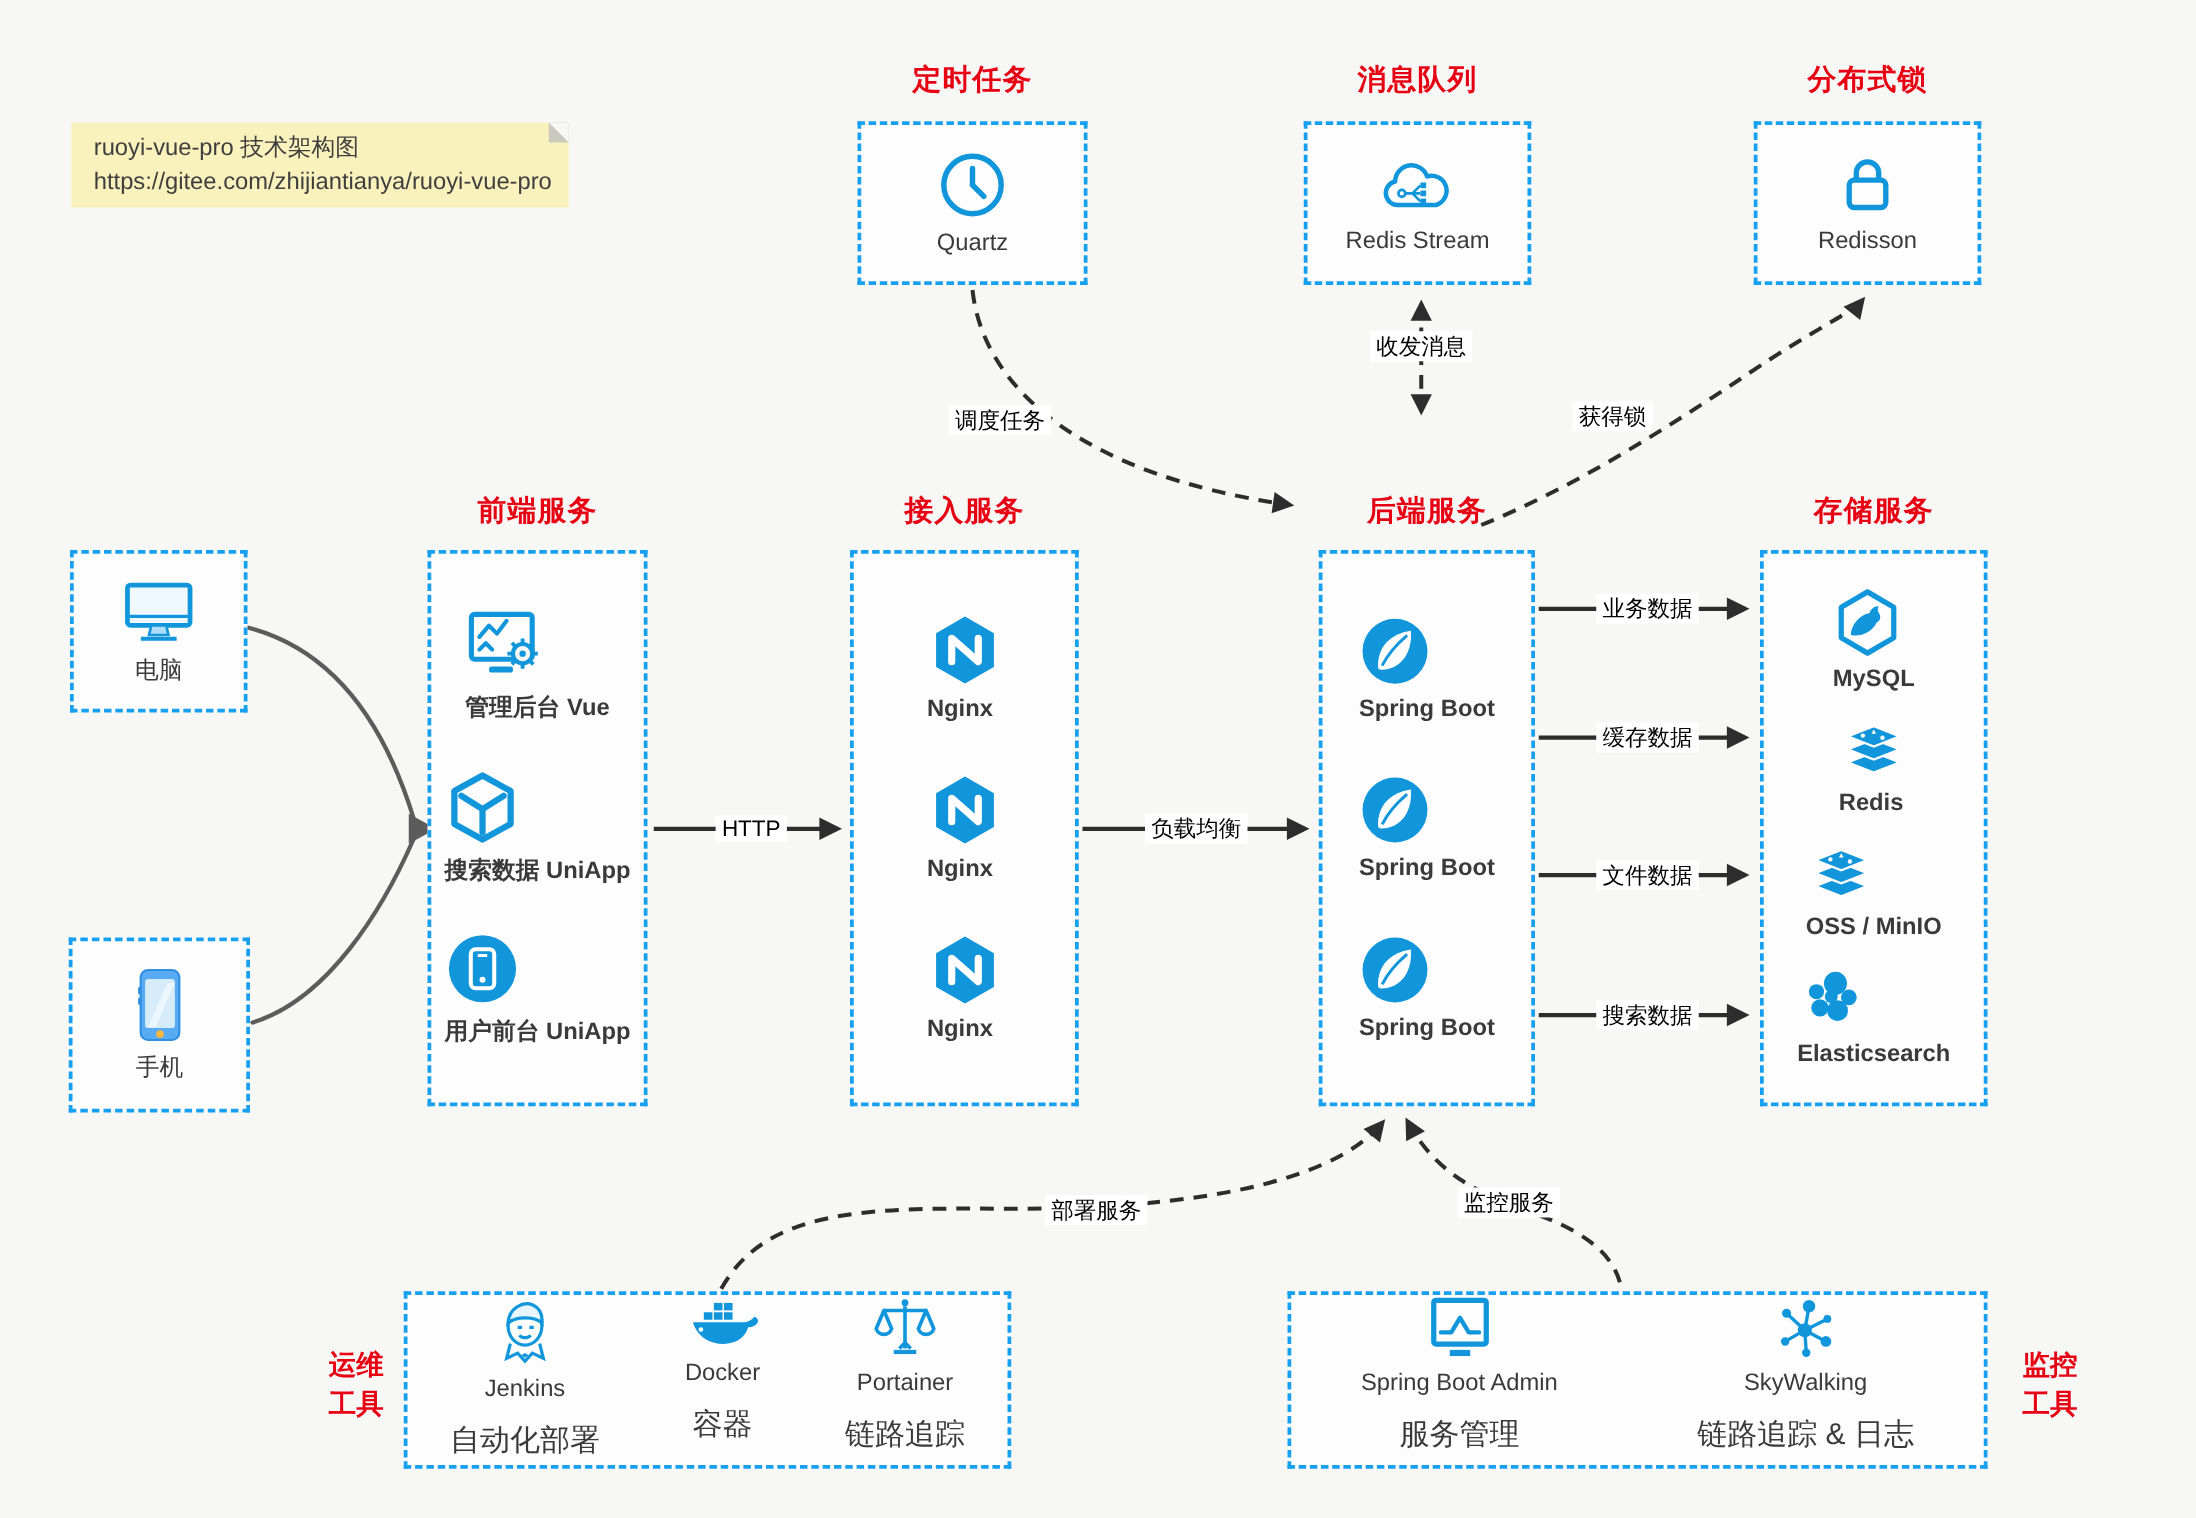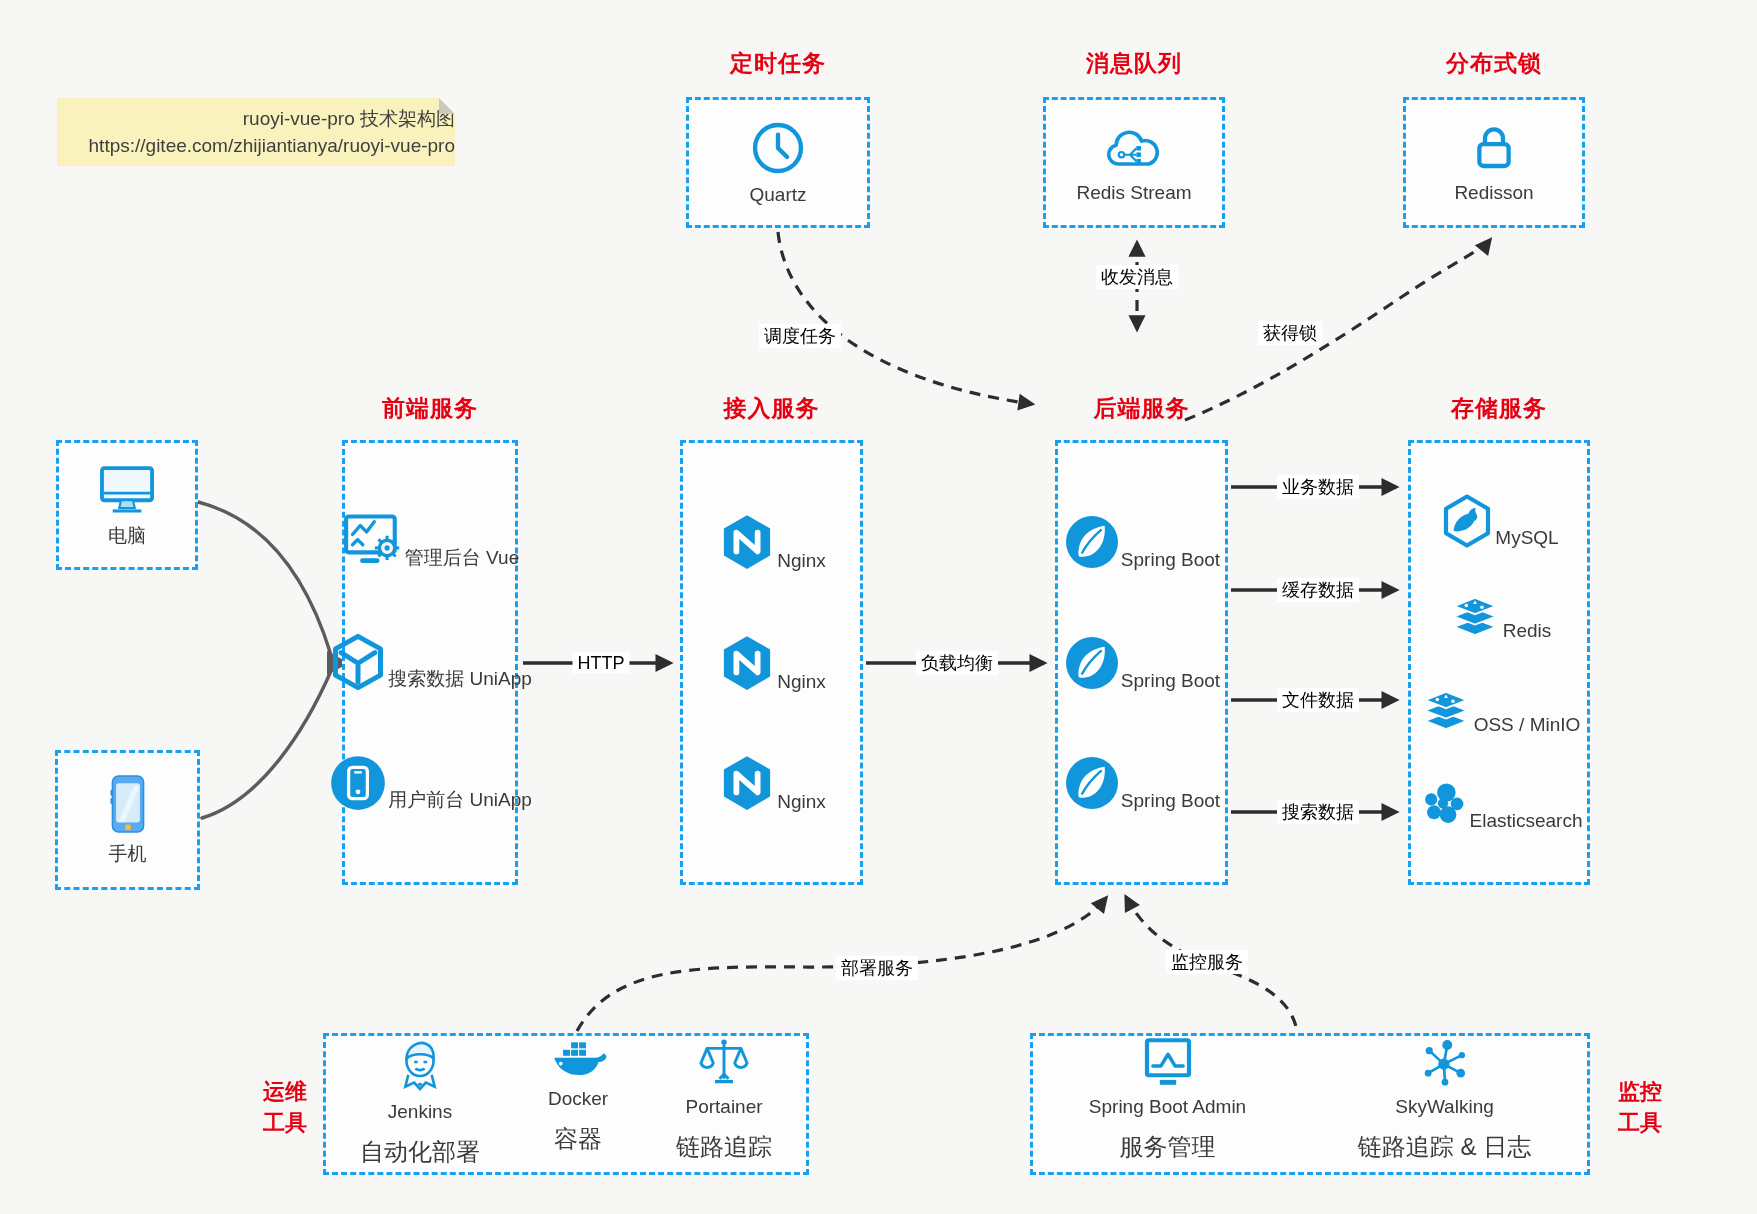--- a/index.html
+++ b/index.html
@@ -4,35 +4,35 @@
 <style>
   :root{
     --blue:#1296db; --border-blue:#18a0f0; --red:#e60012;
     --ink:#3a3a3a; --bg:#f7f7f6; --box-bg:#fdfdfd; --note-bg:#faf2bc;
   }
   html,body{margin:0;padding:0;background:var(--bg);
     font-family:"Liberation Sans","DejaVu Sans",sans-serif;}
   .canvas{position:relative;width:1757px;height:1214px;background:var(--bg);overflow:hidden;}
   .edges-svg{position:absolute;left:0;top:0;width:1757px;height:1214px;}
   .note{position:absolute;left:57px;top:98px;width:398px;height:68px;background:var(--note-bg);
-    color:#3f3f3f;font-size:19px;line-height:27px;padding:7px 0 0 18px;box-sizing:border-box;text-align:right;}
+    color:#3f3f3f;font-size:19px;line-height:27px;padding:7px 0 0 18px;box-sizing:border-box;}
   .note-fold{position:absolute;top:0;right:0;width:0;height:0;
     border-bottom:16px solid #c9c9bd;border-right:16px solid var(--bg);}
   .group{position:absolute;}
   .group-title{color:var(--red);font-weight:bold;font-size:23px;height:30px;line-height:30px;
     text-align:center;letter-spacing:1px;white-space:nowrap;}
   .dashed-box{border:3px dashed var(--border-blue);background:var(--box-bg);box-sizing:border-box;
     display:flex;flex-direction:column;align-items:center;}
   .top-box{justify-content:center;height:131px;margin-top:19px;width:100%;}
   .item-label{font-size:19px;color:var(--ink);white-space:nowrap;}
   .top-box .item-label{margin-top:7px;}
   .client-box{position:absolute;justify-content:center;}
   .client-box .item-label{margin-top:6px;}
   .col-box{width:100%;height:445px;margin-top:17px;justify-content:space-evenly;padding:8px 0;}
-  .col-item{display:flex;flex-direction:row;align-items:flex-end;}
+  .col-item{display:flex;flex-direction:column;align-items:flex-start;font-weight:bold;}
   .col-item .item-label{margin-top:7px;}
   .bottom-box{position:absolute;flex-direction:row;align-items:flex-start;justify-content:space-around;}
   .tool-item{display:flex;flex-direction:column;align-items:center;text-align:center;}
   .tool-name{font-size:19px;color:var(--ink);margin-top:6px;white-space:nowrap;}
   .tool-desc{font-size:24px;color:var(--ink);margin-top:13px;white-space:nowrap;}
   .side-label{position:absolute;color:var(--red);font-weight:bold;font-size:22px;line-height:31px;
     text-align:center;width:76px;}
   .edge-label{position:absolute;transform:translate(-50%,-50%);background:#fff;padding:0 5px;
     font-size:18px;color:#000000;white-space:nowrap;}
   .icon{color:var(--blue);display:block;}

